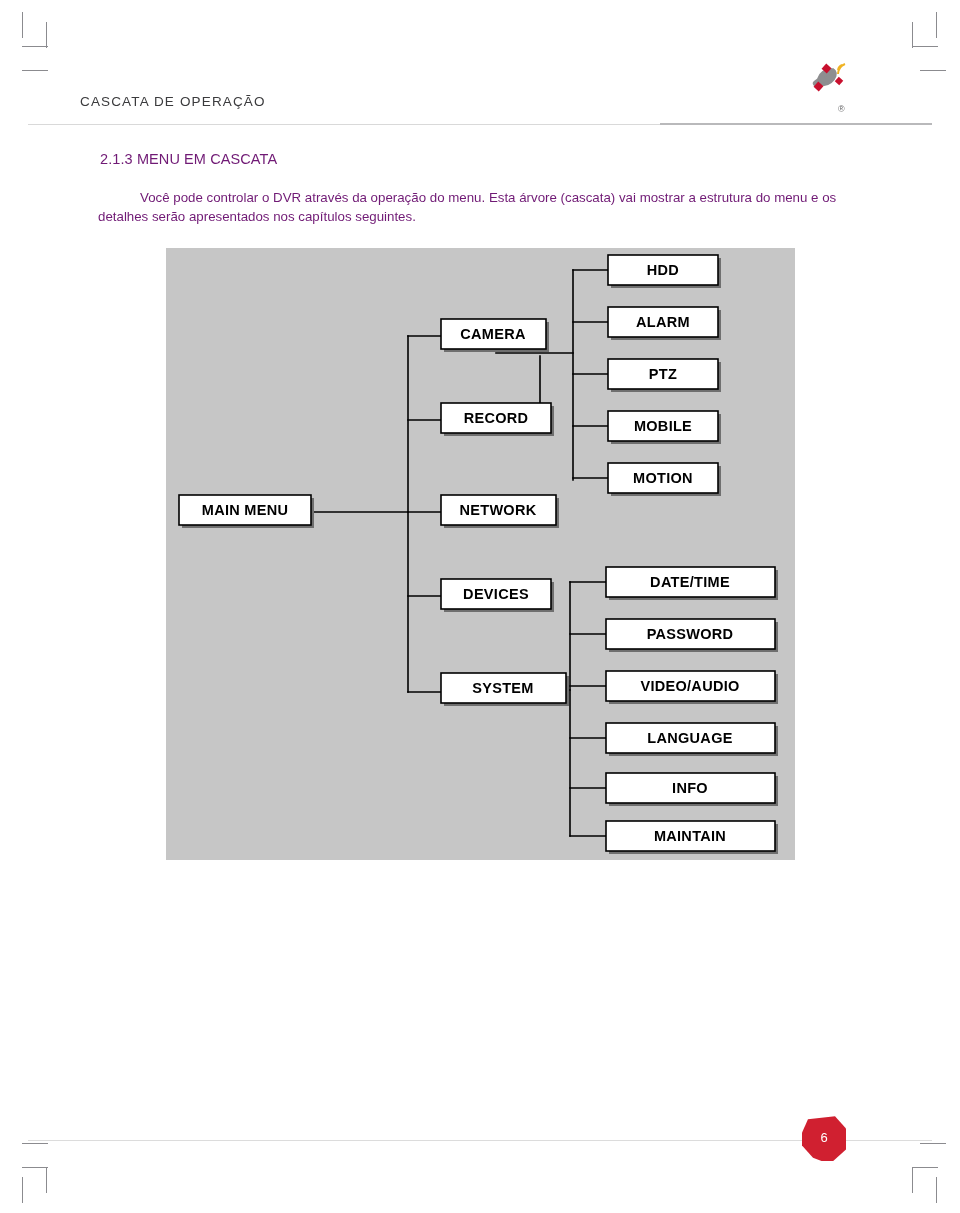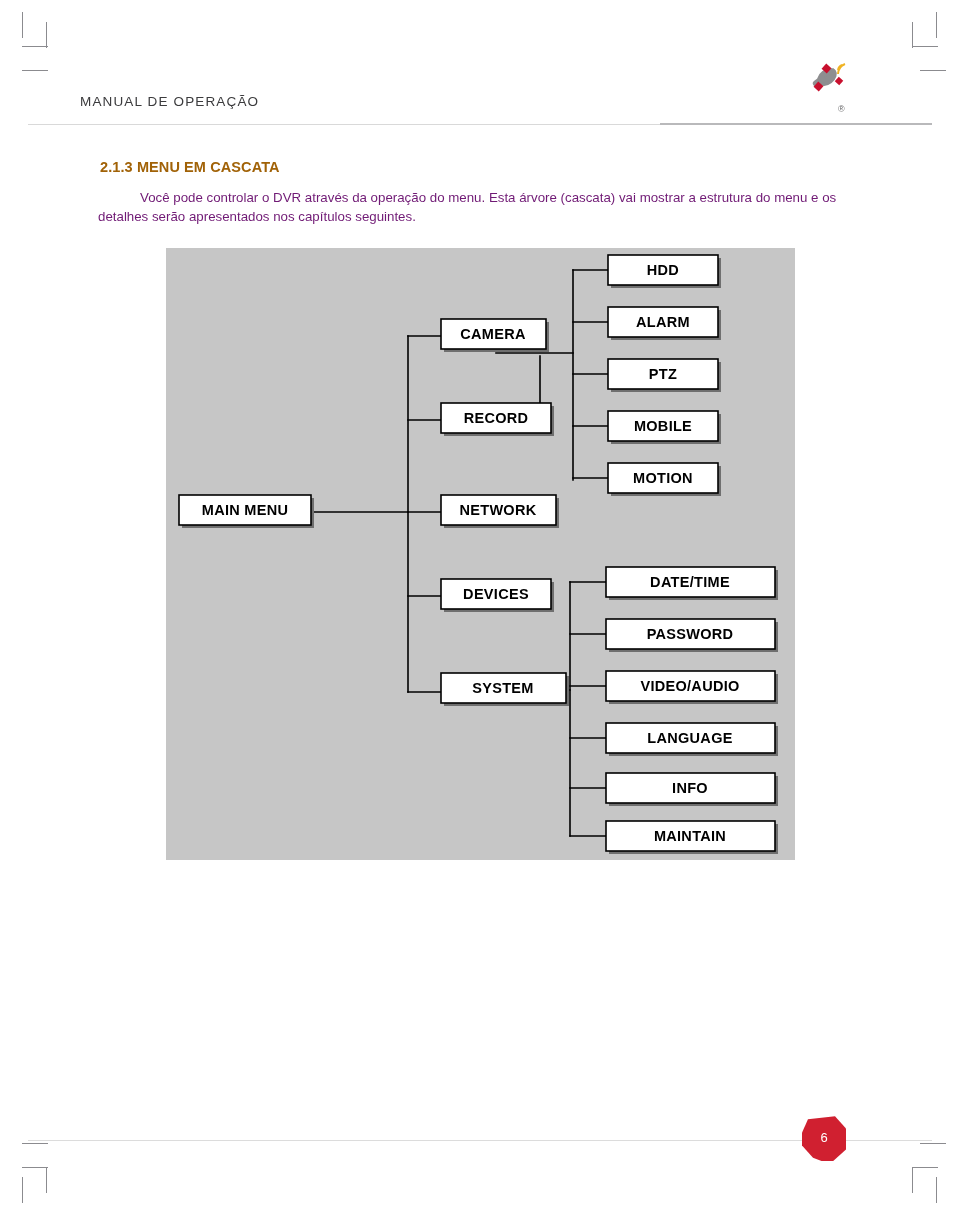--- a/index.html
+++ b/index.html
@@ -89,24 +89,24 @@
     left: 139px;
     top: 0px;
     width: 56px;
     height: 34px;
   }
 
   
   #section-heading {
     position: absolute;
     left: 100px;
-    top: 159px;
+    top: 151px;
     font-size: 14.5px;
-    font-weight: bold;
-    color: #a16207;
+    font-weight: normal;
+    color: #701a75;
     letter-spacing: 0.1px;
     white-space: nowrap;
   }
   #intro-paragraph {
     position: absolute;
     left: 98px;
     top: 188px;
     width: 762px;
     font-size: 13.3px;
     line-height: 19px;
@@ -197,21 +197,21 @@
 <div class="cropmark cm-v" style="left:46px;  top:1167px;"></div>
 <div class="cropmark cm-h" style="left:22px;  top:1143px;"></div>
 <div class="cropmark cm-v" style="left:22px;  top:1177px;"></div>
 
 <div class="cropmark cm-h" style="left:912px; top:1167px;"></div>
 <div class="cropmark cm-v" style="left:912px; top:1167px;"></div>
 <div class="cropmark cm-h" style="left:920px; top:1143px;"></div>
 <div class="cropmark cm-v" style="left:936px; top:1177px;"></div>
 
 <div id="header">
-  <div id="manual-title">MANUAL DE OPERAÇÃO</div>
+  <div id="manual-title">CASCATA DE OPERAÇÃO</div>
   <div id="header-rule"></div>
   <div id="header-rule-dark"></div>
 </div>
 
 <div id="logo">
   <div id="logo-reg">®</div>
   <svg id="logo-dish" viewBox="0 0 56 34" xmlns="http://www.w3.org/2000/svg">
 
     <ellipse cx="33" cy="15" rx="11" ry="7.5" transform="rotate(-38 33 15)" fill="#8e8e90"></ellipse>
     <rect x="18" y="16" width="14" height="7" rx="3" transform="rotate(-38 25 19)" fill="#8e8e90"></rect>

